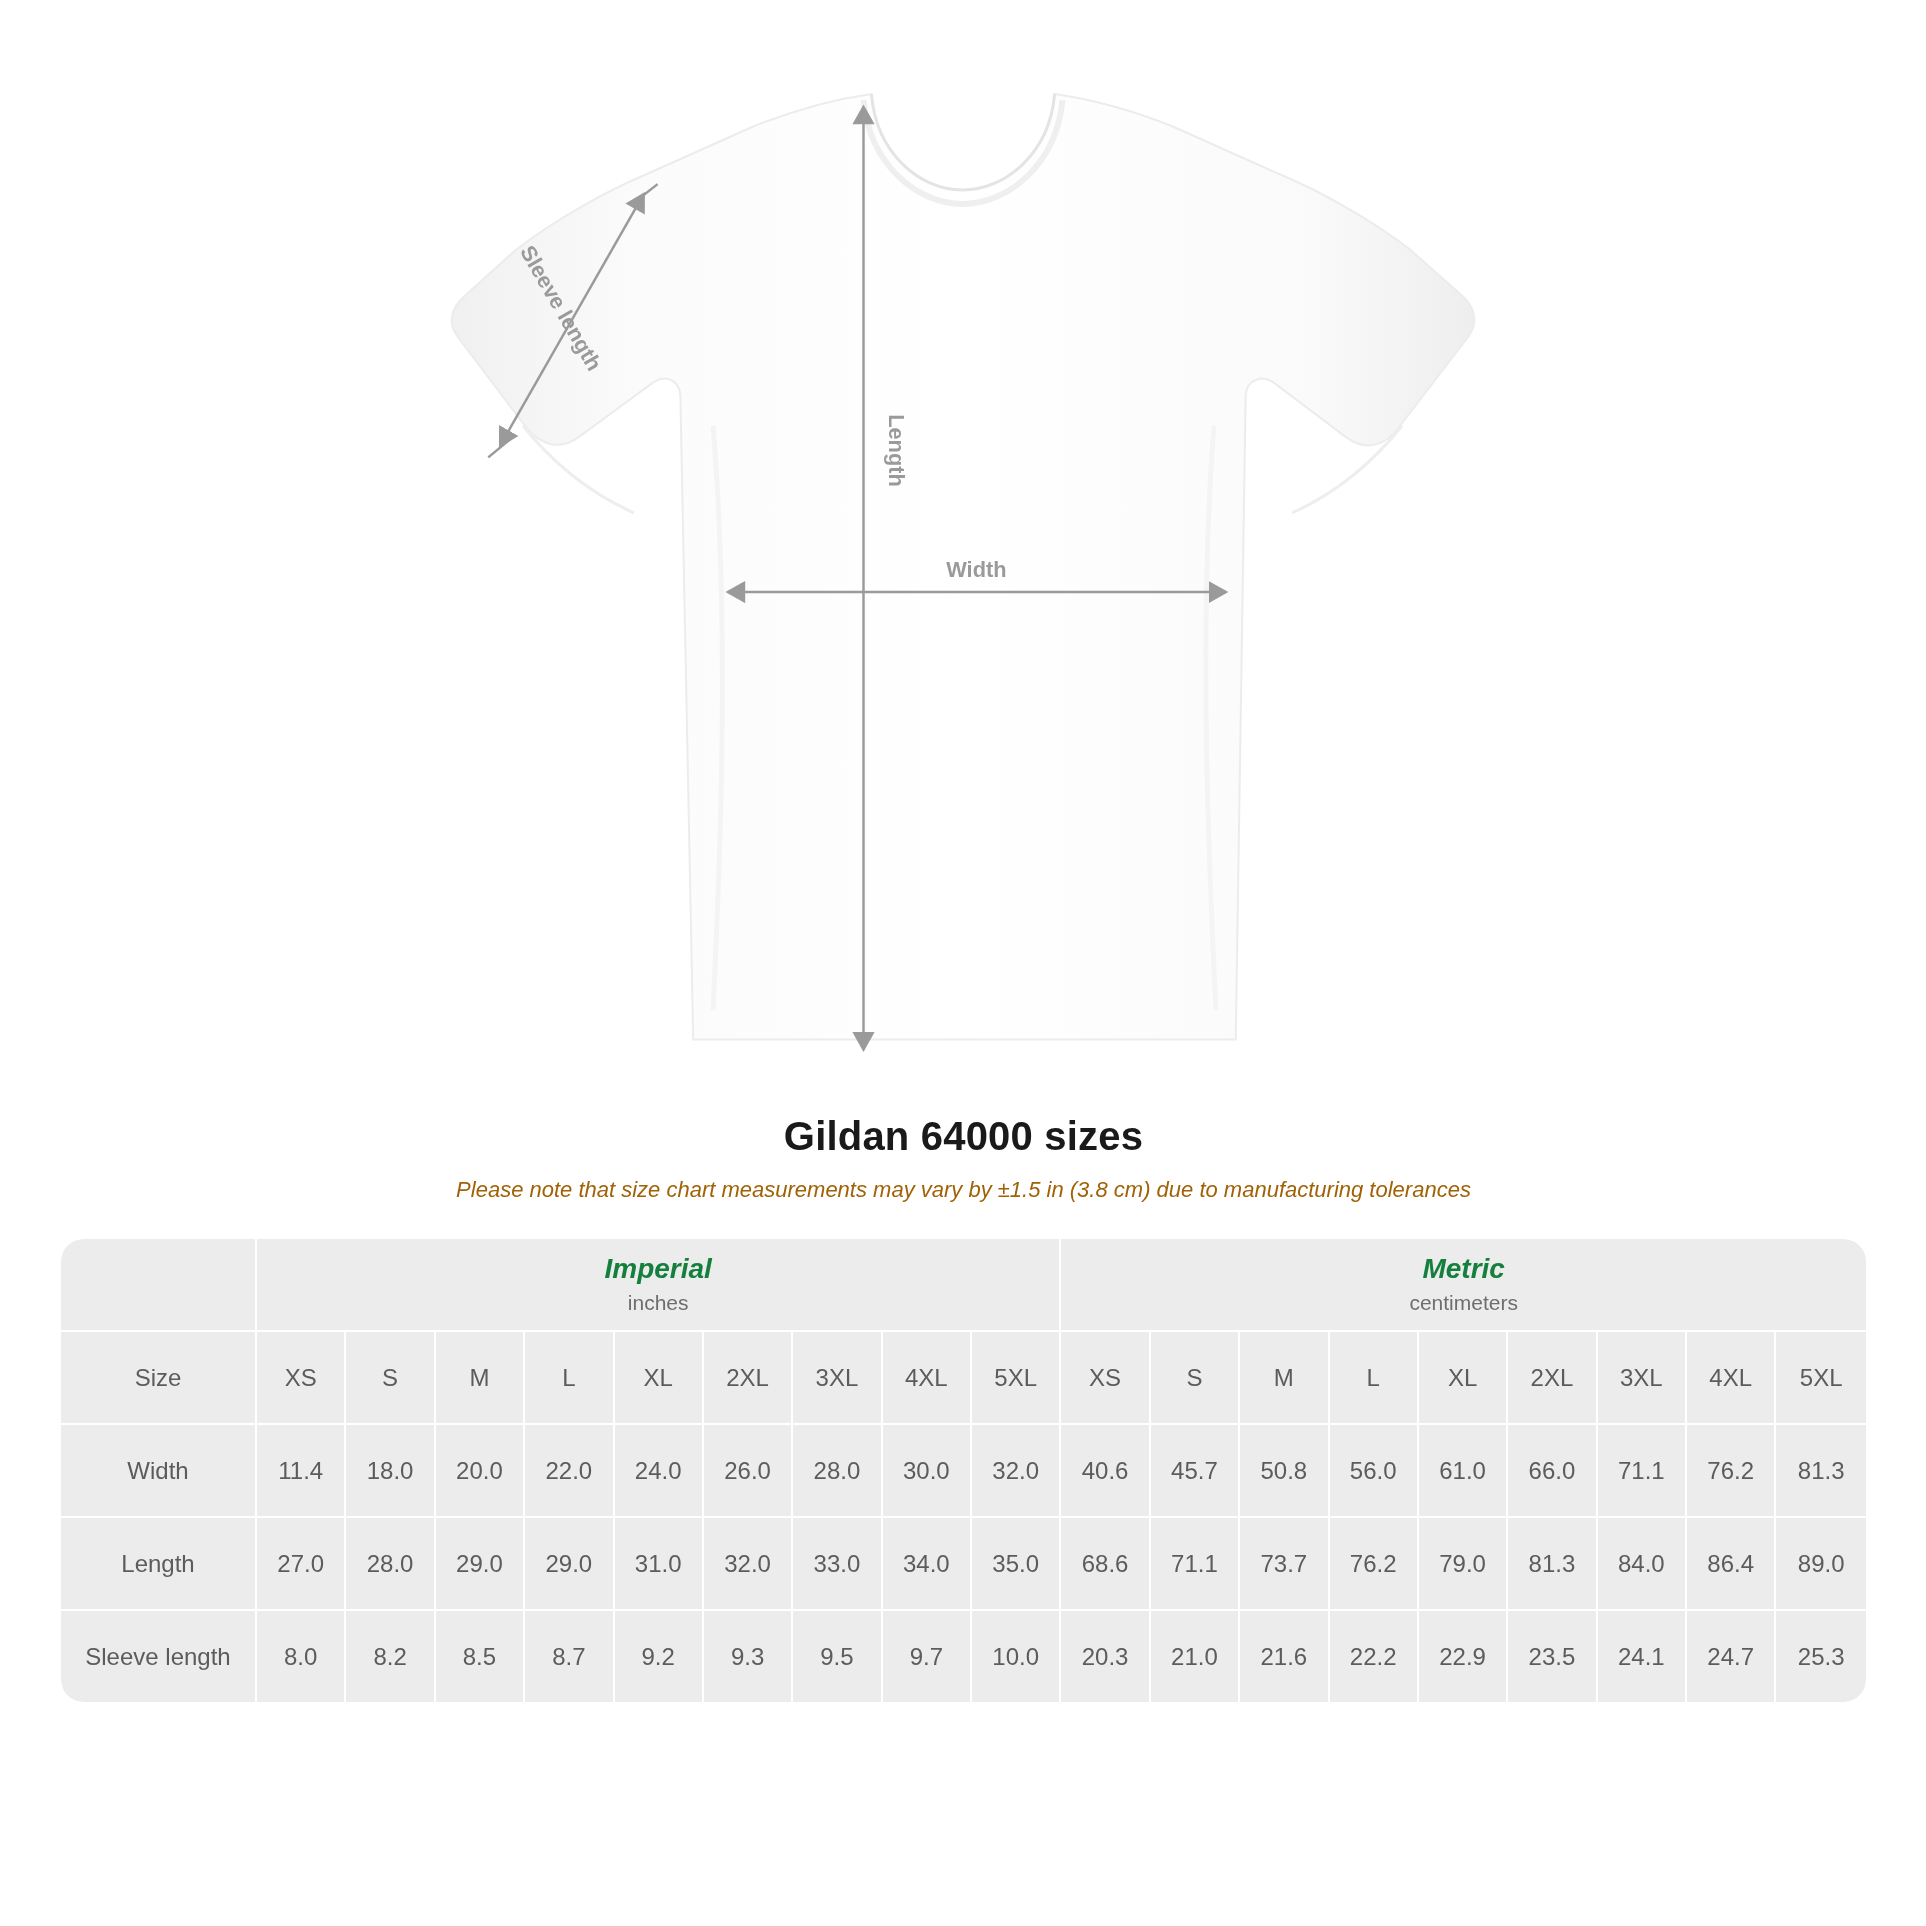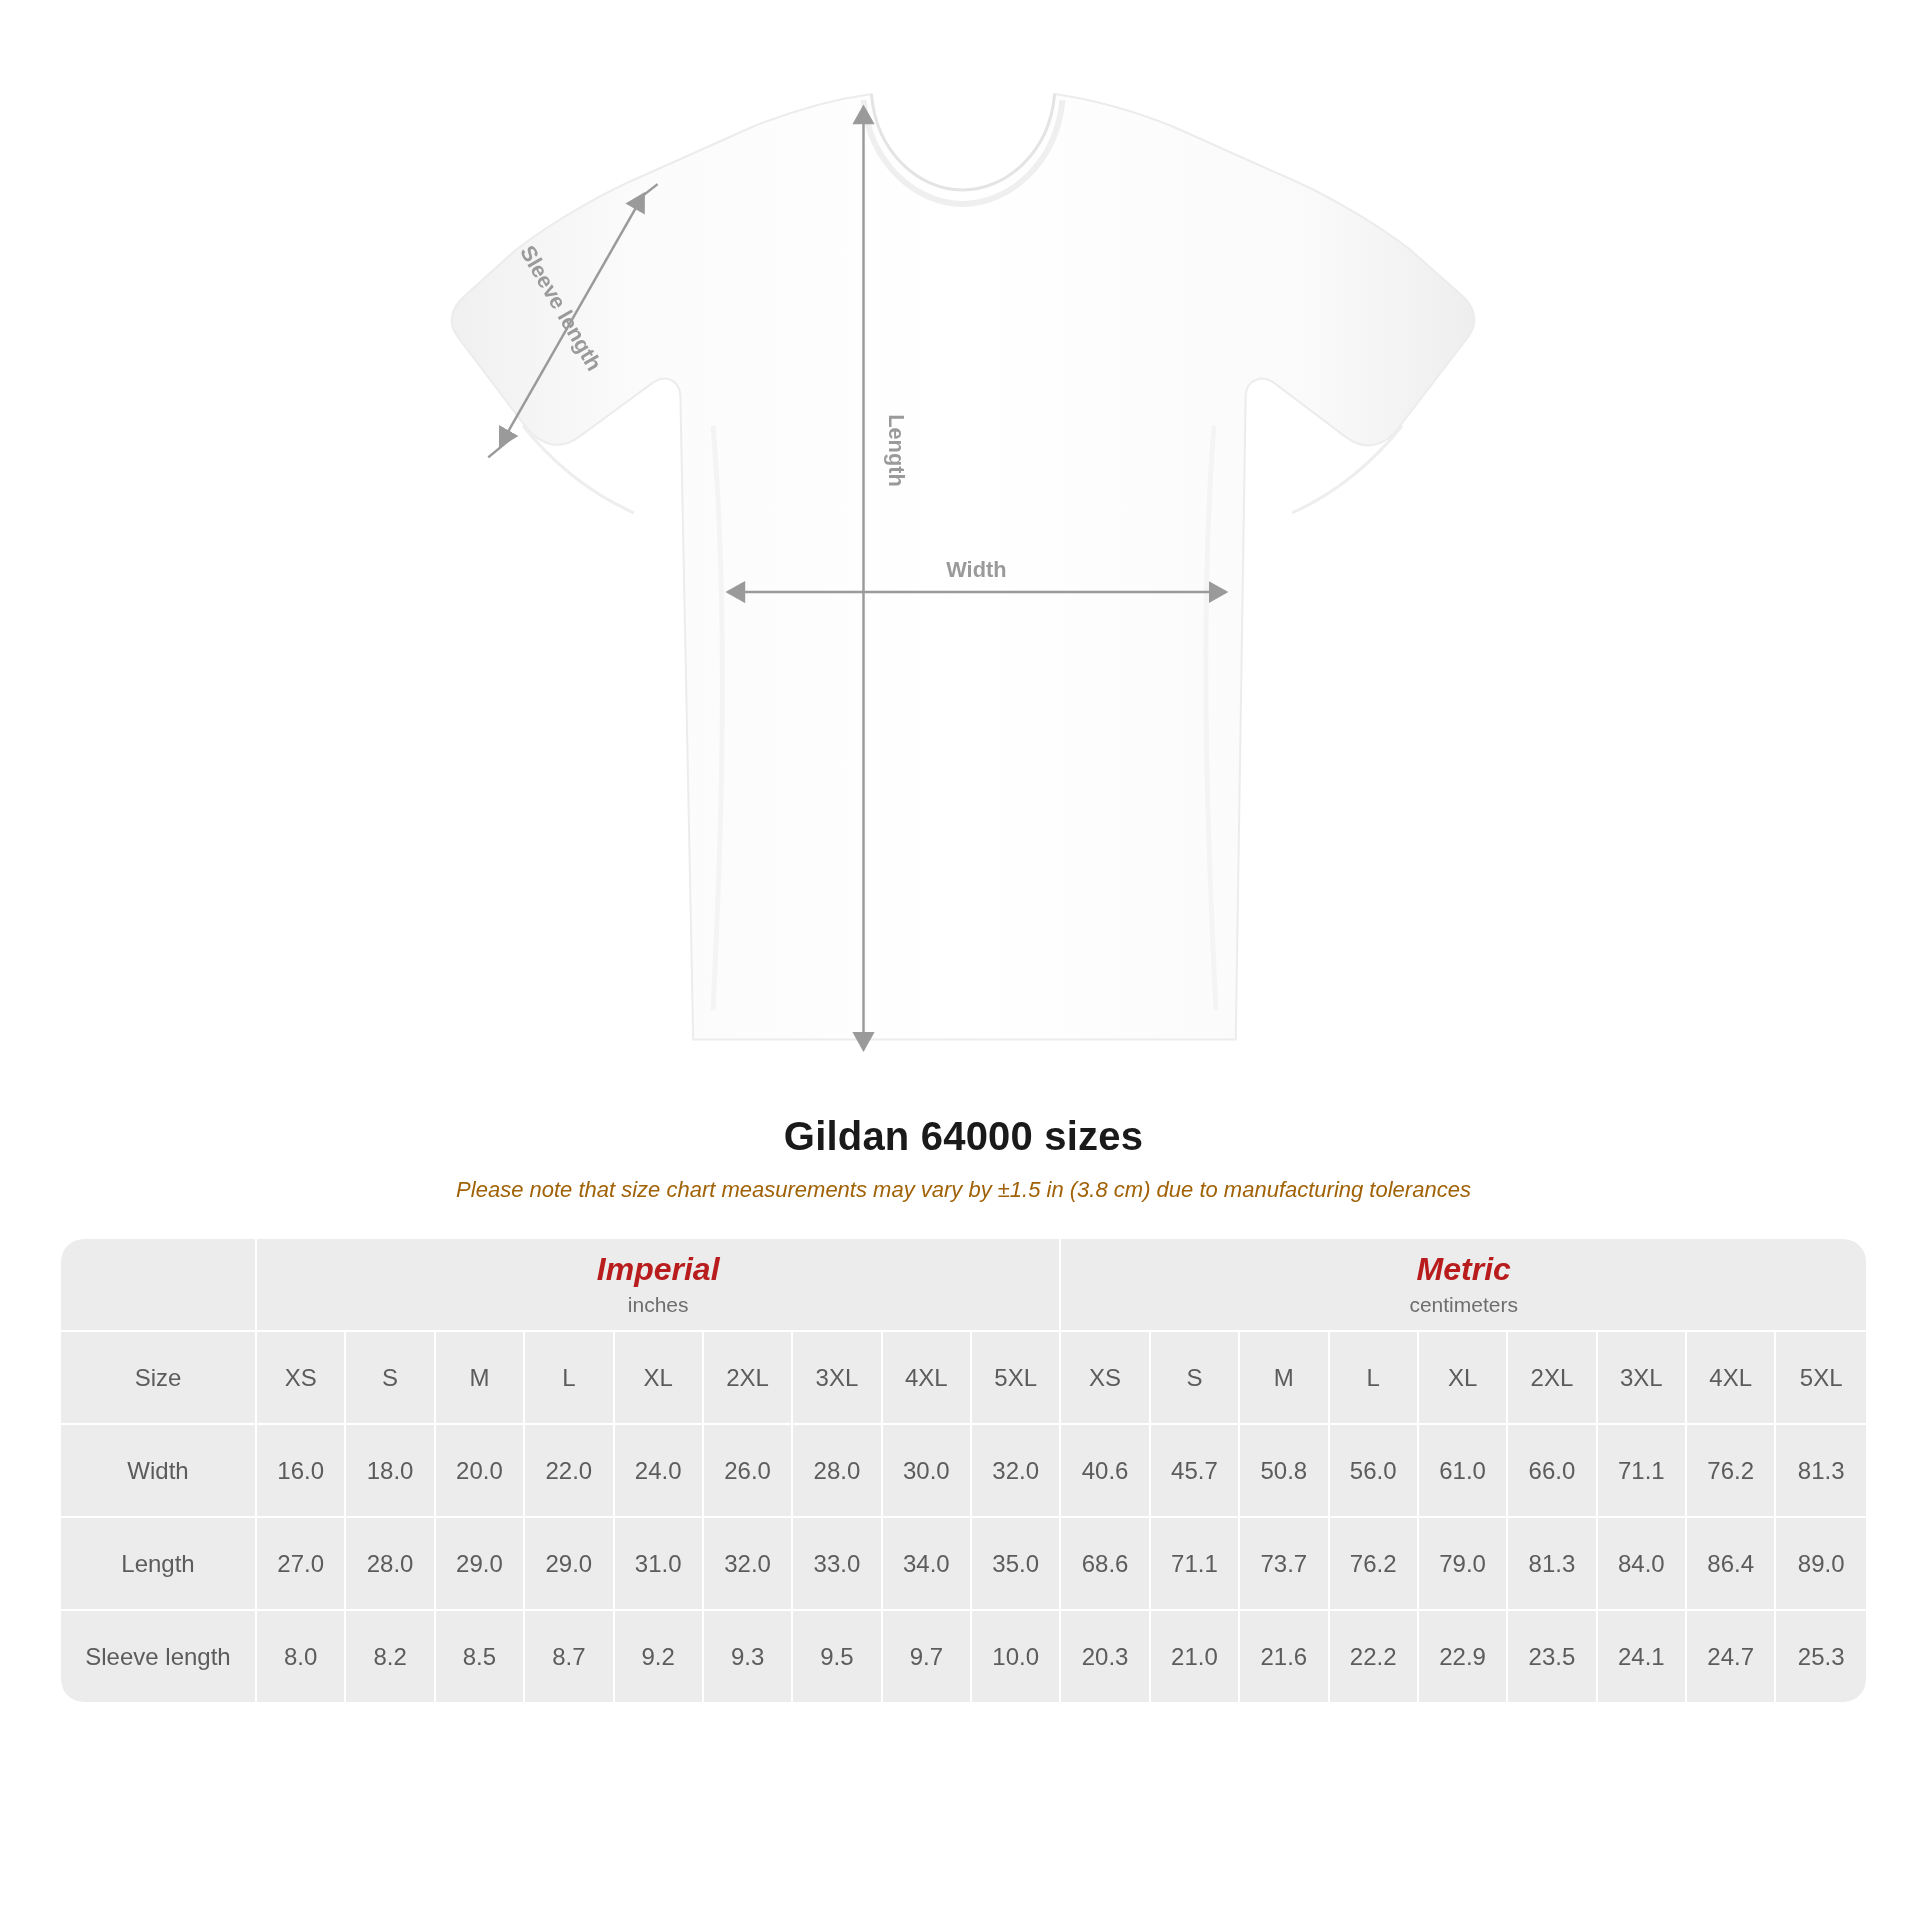--- a/index.html
+++ b/index.html
@@ -76,24 +76,24 @@
     height: 91px;
     vertical-align: middle;
   }
   table.size-table tr:last-child td { border-bottom: none; }
   table.size-table td:last-child, table.size-table th:last-child { border-right: none; }
 
   .sys-head {
     height: 127px;
   }
   .sys-name {
-    font-size: 32px;
+    font-size: 28px;
     font-style: italic;
     font-weight: bold;
-    color: #b91c1c;
+    color: #15803d;
     line-height: 1.1;
   }
   .sys-unit {
     font-size: 21px;
     color: #6e6e6e;
     margin-top: 6px;
   }
   .rowlabel {
     font-size: 26px;
     font-weight: bold;
@@ -232,21 +232,21 @@
             <td class="colhead">M</td>
             <td class="colhead">L</td>
             <td class="colhead">XL</td>
             <td class="colhead">2XL</td>
             <td class="colhead">3XL</td>
             <td class="colhead">4XL</td>
             <td class="colhead">5XL</td>
           </tr>
           <tr>
             <td class="rowlabel first-col">Width</td>
-            <td>16.0</td>
+            <td>11.4</td>
             <td>18.0</td>
             <td>20.0</td>
             <td>22.0</td>
             <td>24.0</td>
             <td>26.0</td>
             <td>28.0</td>
             <td>30.0</td>
             <td>32.0</td>
             <td>40.6</td>
             <td>45.7</td>

